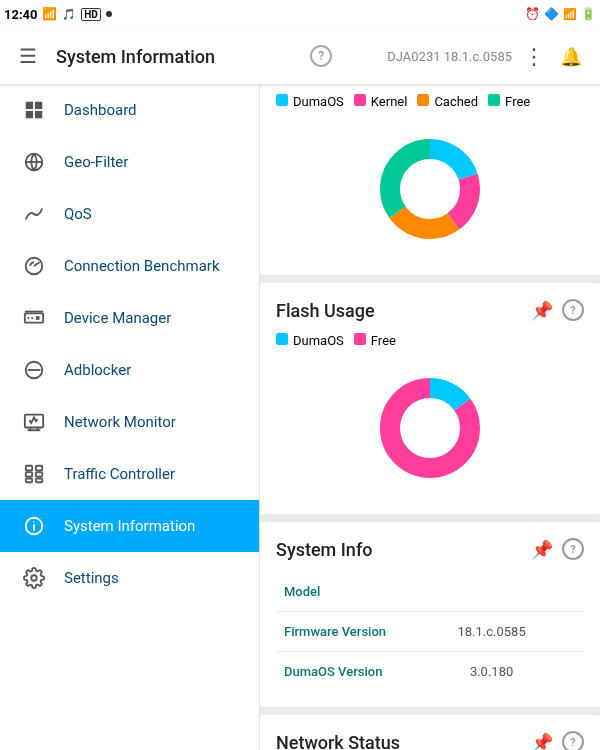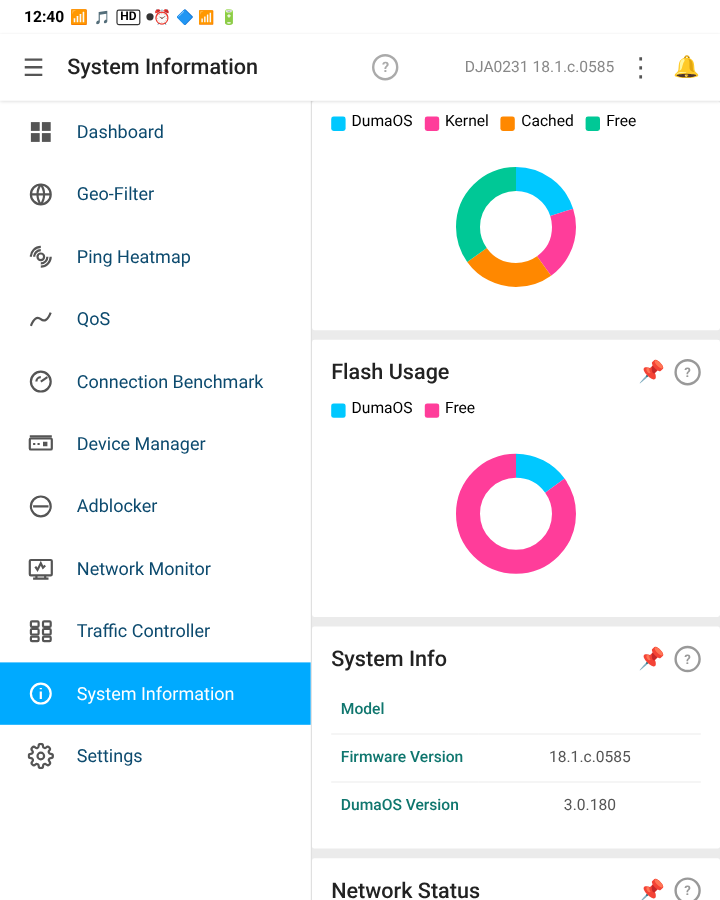--- a/index.html
+++ b/index.html
@@ -11,22 +11,22 @@
       overflow: hidden;
       position: relative;
     }
 
     
     .status-bar {
       height: 28px;
       background: #fff;
       display: flex;
       align-items: center;
-      justify-content: flex-start;
-      padding: 0 20px;
+      justify-content: space-between;
+      padding: 0 4px;
       font-size: 12px;
       font-weight: 500;
     }
     .status-left { display: flex; align-items: center; gap: 5px; }
     .status-right { display: flex; align-items: center; gap: 4px; }
     .status-time { font-weight: bold; font-size: 13px; }
 
     
     .app-bar {
       height: 56px;
@@ -161,21 +161,21 @@
     .legend {
       display: flex;
       flex-wrap: wrap;
       gap: 10px;
       margin-bottom: 10px;
       font-size: 13px;
       align-items: center;
     }
     .legend-item {
       display: flex;
-      align-items: flex-end;
+      align-items: flex-start;
       gap: 5px;
     }
     .legend-dot {
       width: 12px;
       height: 12px;
       border-radius: 2px;
       flex-shrink: 0;
     }
 
     
@@ -285,32 +285,20 @@
         <svg width="22" height="22" viewBox="0 0 24 24" fill="none" stroke="currentColor" stroke-width="2">
           <circle cx="12" cy="12" r="9"></circle>
             <path d="M12 3 C8 8 8 16 12 21"></path>
             <path d="M12 3 C16 8 16 16 12 21"></path>
             <line x1="3" y1="12" x2="21" y2="12"></line>
         </svg>
       </span>
       <span>Geo-Filter</span>
     </div>
 
-    <div class="nav-item">
-      <span class="nav-icon">
-        <svg width="22" height="22" viewBox="0 0 24 24" fill="none" stroke="currentColor" stroke-width="2">
-          <circle cx="12" cy="12" r="3"></circle>
-            <path d="M6 12 a6 6 0 0 1 6-6"></path>
-            <path d="M18 12 a6 6 0 0 1-6 6"></path>
-          <path d="M3 12 a9 9 0 0 1 9-9"></path>
-            <path d="M21 12 a9 9 0 0 1-9 9"></path>
-        </svg>
-      </span>
-      <span>Ping Heatmap</span>
-    </div>
 
     <div class="nav-item">
       <span class="nav-icon">
         <svg width="22" height="22" viewBox="0 0 24 24" fill="none" stroke="currentColor" stroke-width="2">
           <path d="M3 18 Q7 8 12 12 Q17 16 21 6"></path>
         </svg>
       </span>
       <span>QoS</span>
     </div>
 

